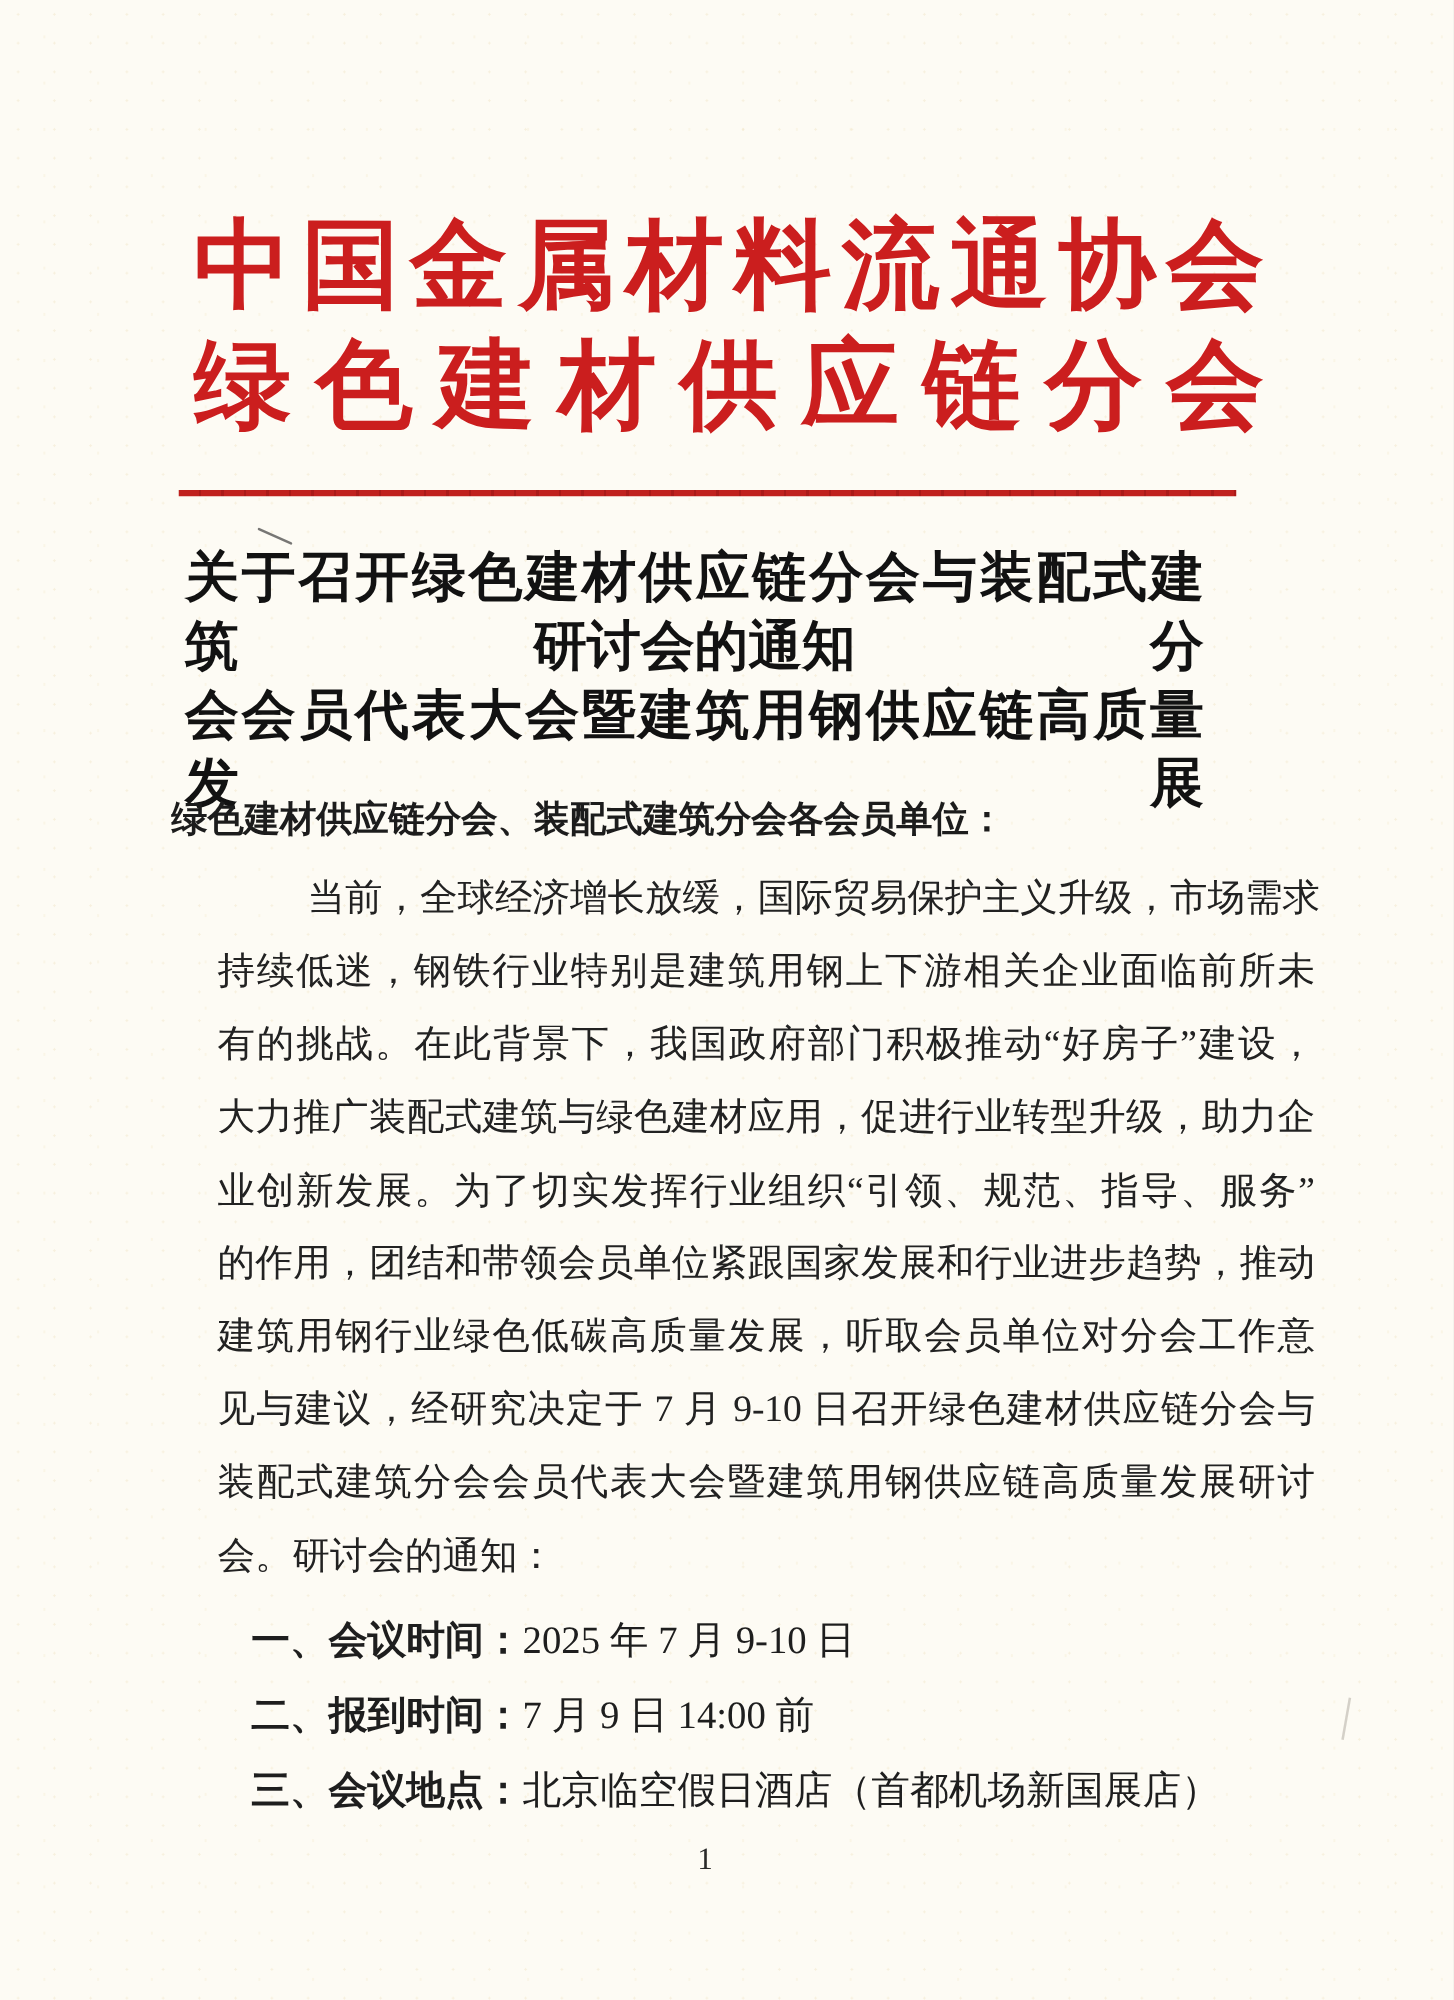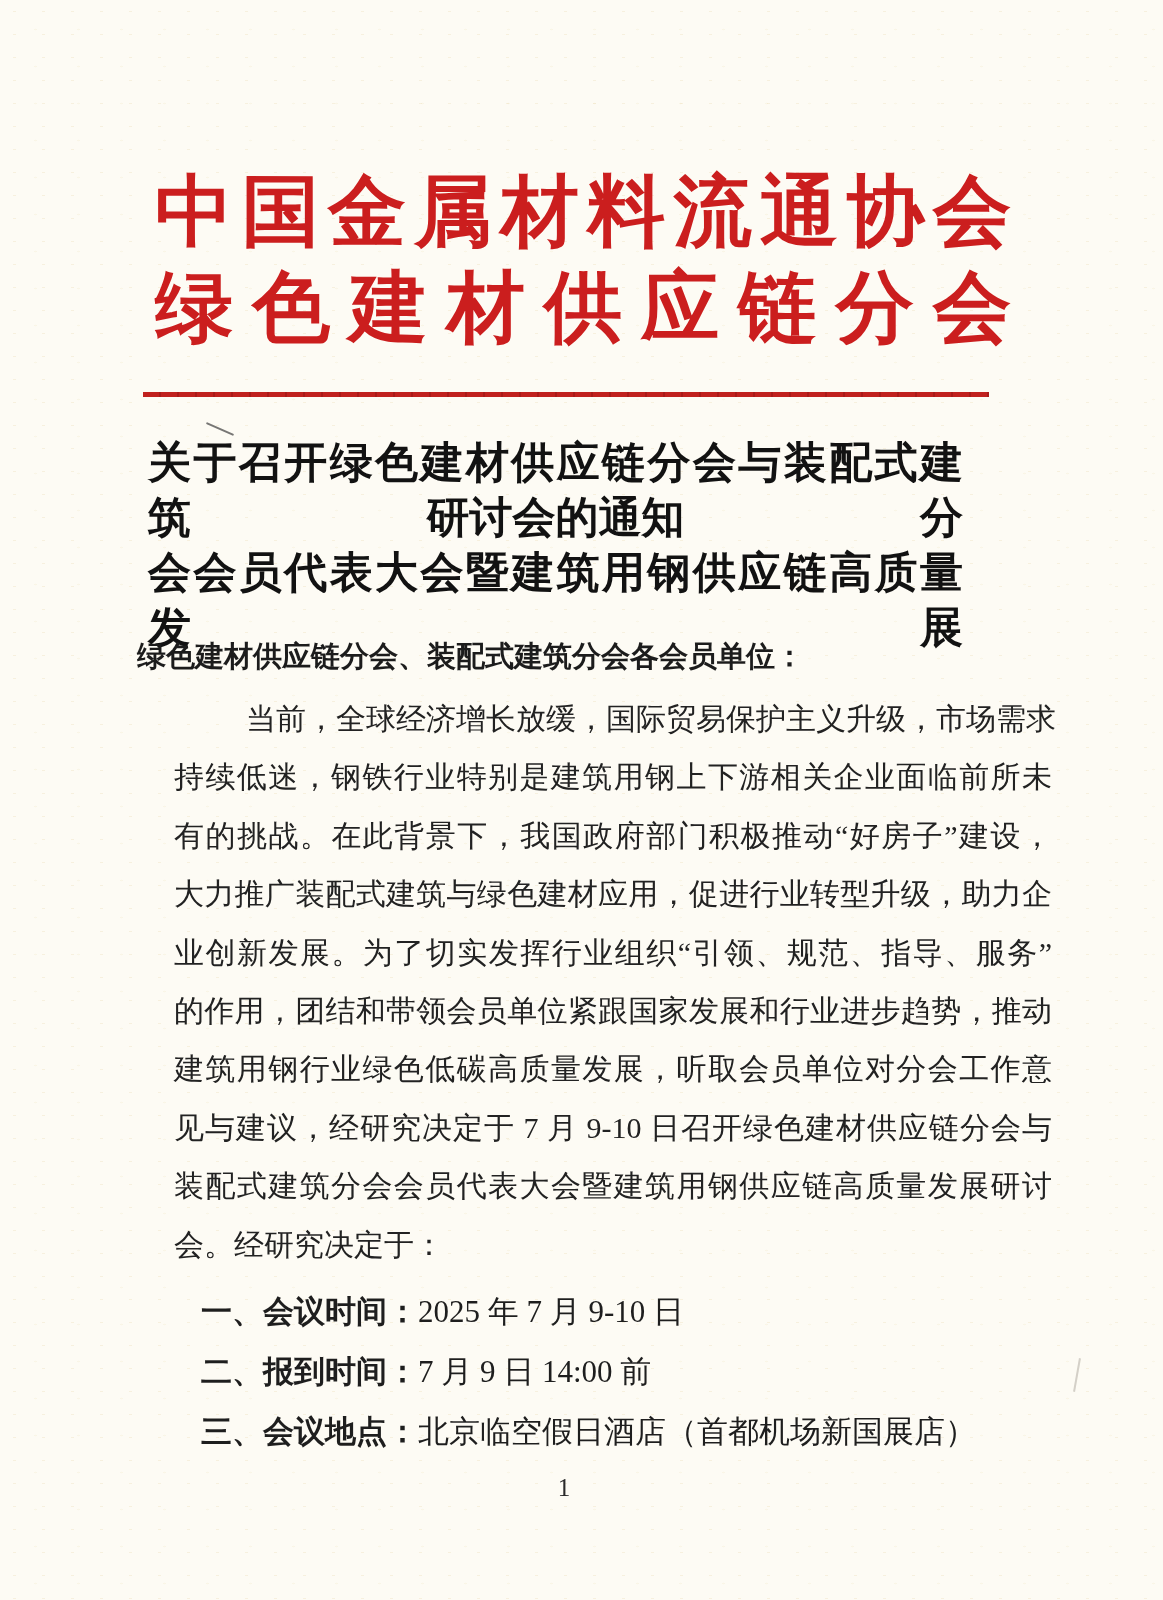--- a/index.html
+++ b/index.html
@@ -173,21 +173,21 @@
   <div class="abs body-paragraph">
     <div class="para-line jc indent">当前，全球经济增长放缓，国际贸易保护主义升级，市场需求</div>
     <div class="para-line jc">持续低迷，钢铁行业特别是建筑用钢上下游相关企业面临前所未</div>
     <div class="para-line jc">有的挑战。在此背景下，我国政府部门积极推动“好房子”建设，</div>
     <div class="para-line jc">大力推广装配式建筑与绿色建材应用，促进行业转型升级，助力企</div>
     <div class="para-line jc">业创新发展。为了切实发挥行业组织“引领、规范、指导、服务”</div>
     <div class="para-line jc">的作用，团结和带领会员单位紧跟国家发展和行业进步趋势，推动</div>
     <div class="para-line jc">建筑用钢行业绿色低碳高质量发展，听取会员单位对分会工作意</div>
     <div class="para-line jc">见与建议，经研究决定于 7 月 9-10 日召开绿色建材供应链分会与</div>
     <div class="para-line jc">装配式建筑分会会员代表大会暨建筑用钢供应链高质量发展研讨</div>
-    <div class="para-line plain">会。经研究决定于：</div>
+    <div class="para-line plain">会。研讨会的通知：</div>
   </div>
 
   <div class="abs items">
     <div class="item">
       <span class="lbl">一、会议时间：</span><span class="val">2025 年 7 月 9-10 日</span>
     </div>
     <div class="item">
       <span class="lbl">二、报到时间：</span><span class="val">7 月 9 日 14:00 前</span>
     </div>
     <div class="item">

